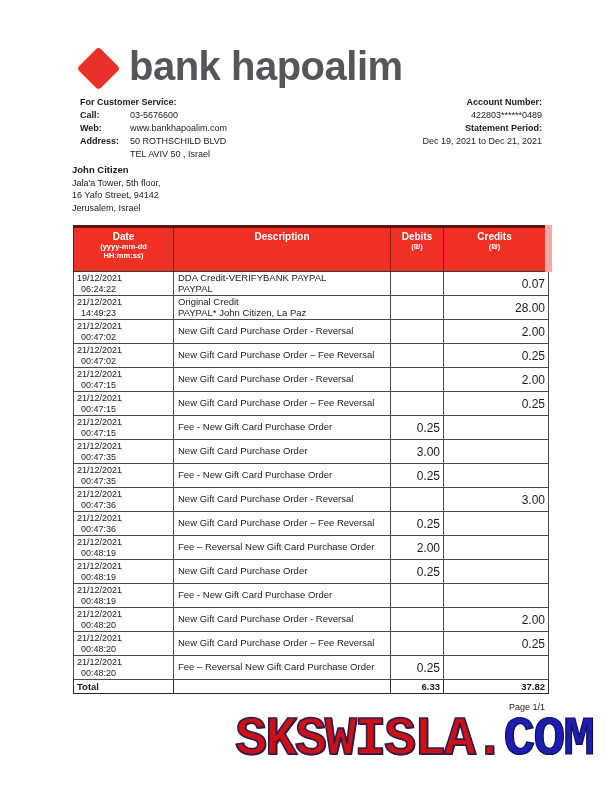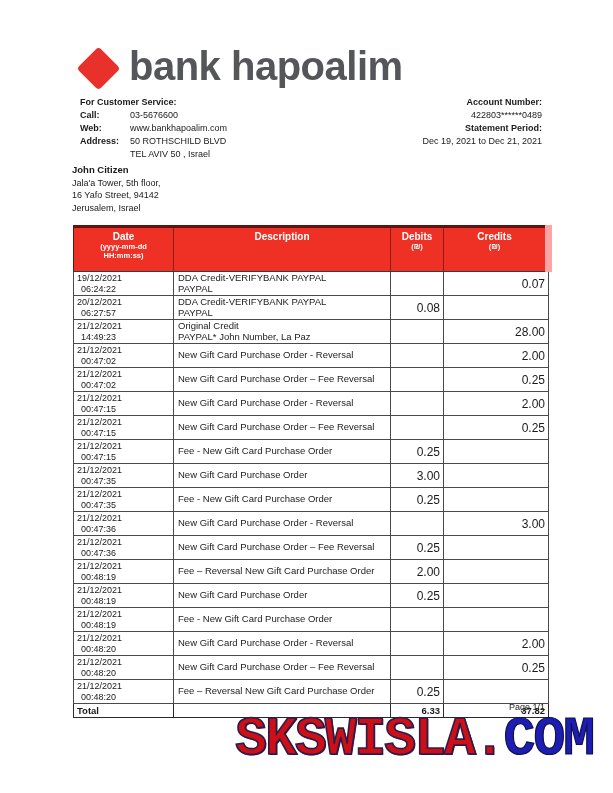--- a/index.html
+++ b/index.html
@@ -178,41 +178,29 @@
             <div class="d2">06:24:22</div>
           </td>
     <td class="t-desc">
             <div>DDA Credit-VERIFYBANK PAYPAL</div>
             <div>PAYPAL</div>
           </td>
     <td class="t-amt"></td>
     <td class="t-amt">0.07</td>
   </tr>
 
-  <tr>
-    <td class="t-date">
-            <div class="d1">20/12/2021</div>
-            <div class="d2">06:27:57</div>
-          </td>
-    <td class="t-desc">
-            <div>DDA Credit-VERIFYBANK PAYPAL</div>
-            <div>PAYPAL</div>
-          </td>
-    <td class="t-amt">0.08</td>
-    <td class="t-amt"></td>
-  </tr>
 
   <tr>
     <td class="t-date">
             <div class="d1">21/12/2021</div>
             <div class="d2">14:49:23</div>
           </td>
     <td class="t-desc">
             <div>Original Credit</div>
-            <div>PAYPAL* John Number, La Paz</div>
+            <div>PAYPAL* John Citizen, La Paz</div>
           </td>
     <td class="t-amt"></td>
     <td class="t-amt">28.00</td>
   </tr>
 
   <tr>
     <td class="t-date">
             <div class="d1">21/12/2021</div>
             <div class="d2">00:47:02</div>
           </td>

